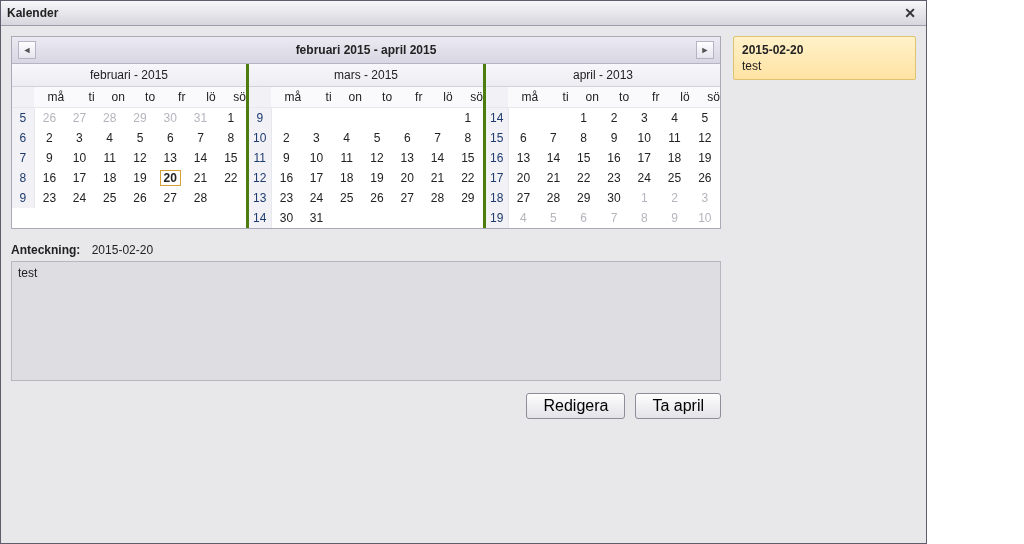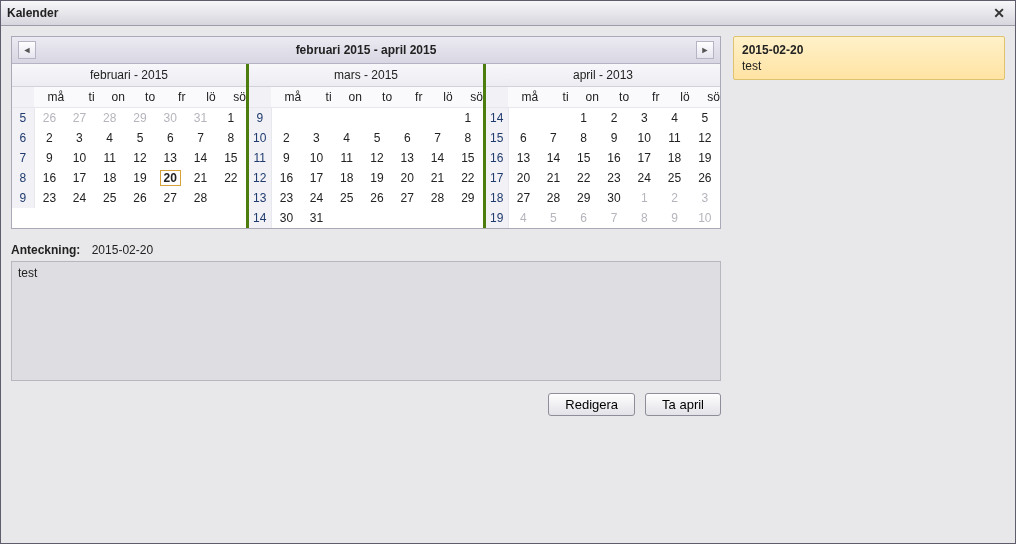--- a/index.html
+++ b/index.html
@@ -1,16 +1,16 @@
 <!DOCTYPE html>
 <html><head>
 <meta charset="utf-8">
 <style>
   html,body{margin:0;padding:0;font-family:Tahoma,Verdana,Segoe UI,sans-serif;font-size:12px;color:#222;background:#fff}
-  .window{width:1016px;height:544px;box-sizing:border-box;border:1px solid #5d5d6b;background:#e8e8ea;display:flex;flex-direction:column}
+  .window{width:927px;height:544px;box-sizing:border-box;border:1px solid #5d5d6b;background:#e8e8ea;display:flex;flex-direction:column}
   .titlebar{height:24px;background:linear-gradient(#f7f7f9,#d7d6de);border-bottom:1px solid #9d9daa;display:flex;align-items:center;justify-content:space-between;padding:0 6px}
   .titlebar .title{font-weight:bold;font-size:12px}
   .close-x{font-size:14px;font-weight:bold;color:#333;cursor:pointer;padding:0 4px}
   .body{flex:1;display:flex;padding:10px;gap:12px}
   .left{width:710px;display:flex;flex-direction:column}
   .right{flex:1}
   .note-card{background:linear-gradient(#fff1c9,#ffe3a3);border:1px solid #e0c36f;padding:6px 8px;border-radius:2px}
   .note-card .note-date{font-weight:bold;margin-bottom:2px}
   .cal-wrap{border:1px solid #a9a9b7;background:#fff}
   .cal-nav{display:flex;align-items:center;justify-content:space-between;background:linear-gradient(#ecebf3,#d7d6e2);border-bottom:1px solid #b5b4c4;padding:4px 6px}
@@ -25,21 +25,21 @@
   table.cal th.wk{background:#f1f1f6;color:#555}
   table.cal td{text-align:center;padding:3px 0;cursor:pointer}
   table.cal td.wk{background:#f1f1f6;color:#1f3b6e;cursor:default;border-right:1px solid #e7e7ee}
   table.cal td.other{color:#b5b5bd}
   table.cal td.sel{font-weight:bold}
   table.cal td.sel span{border:1px solid #d7a13a;background:#fff;padding:0 3px}
   .ann-label{margin:14px 0 4px 0}
   .ann-label b{font-weight:bold;margin-right:8px}
   .ann-box{background:#dedee2;border:1px solid #b7b7c0;height:110px;padding:4px 6px}
   .btn-row{display:flex;justify-content:flex-end;gap:10px;margin-top:12px}
-  .btn{border:1px solid #8e8e9a;border-radius:3px;background:linear-gradient(#fefefe,#e2e2e8);padding:3px 16px;cursor:pointer;font-family:inherit;font-size:13px}
+  .btn{border:1px solid #8e8e9a;border-radius:3px;background:linear-gradient(#fefefe,#e2e2e8);padding:3px 16px;cursor:pointer;font-family:inherit;font-size:16px}
   .spacer-col{width:22px}
 </style>
 </head>
 <body>
 
 <div class="window">
   <div class="titlebar">
     <span class="title">Kalender</span>
     <span class="close-x">✕</span>
   </div>

